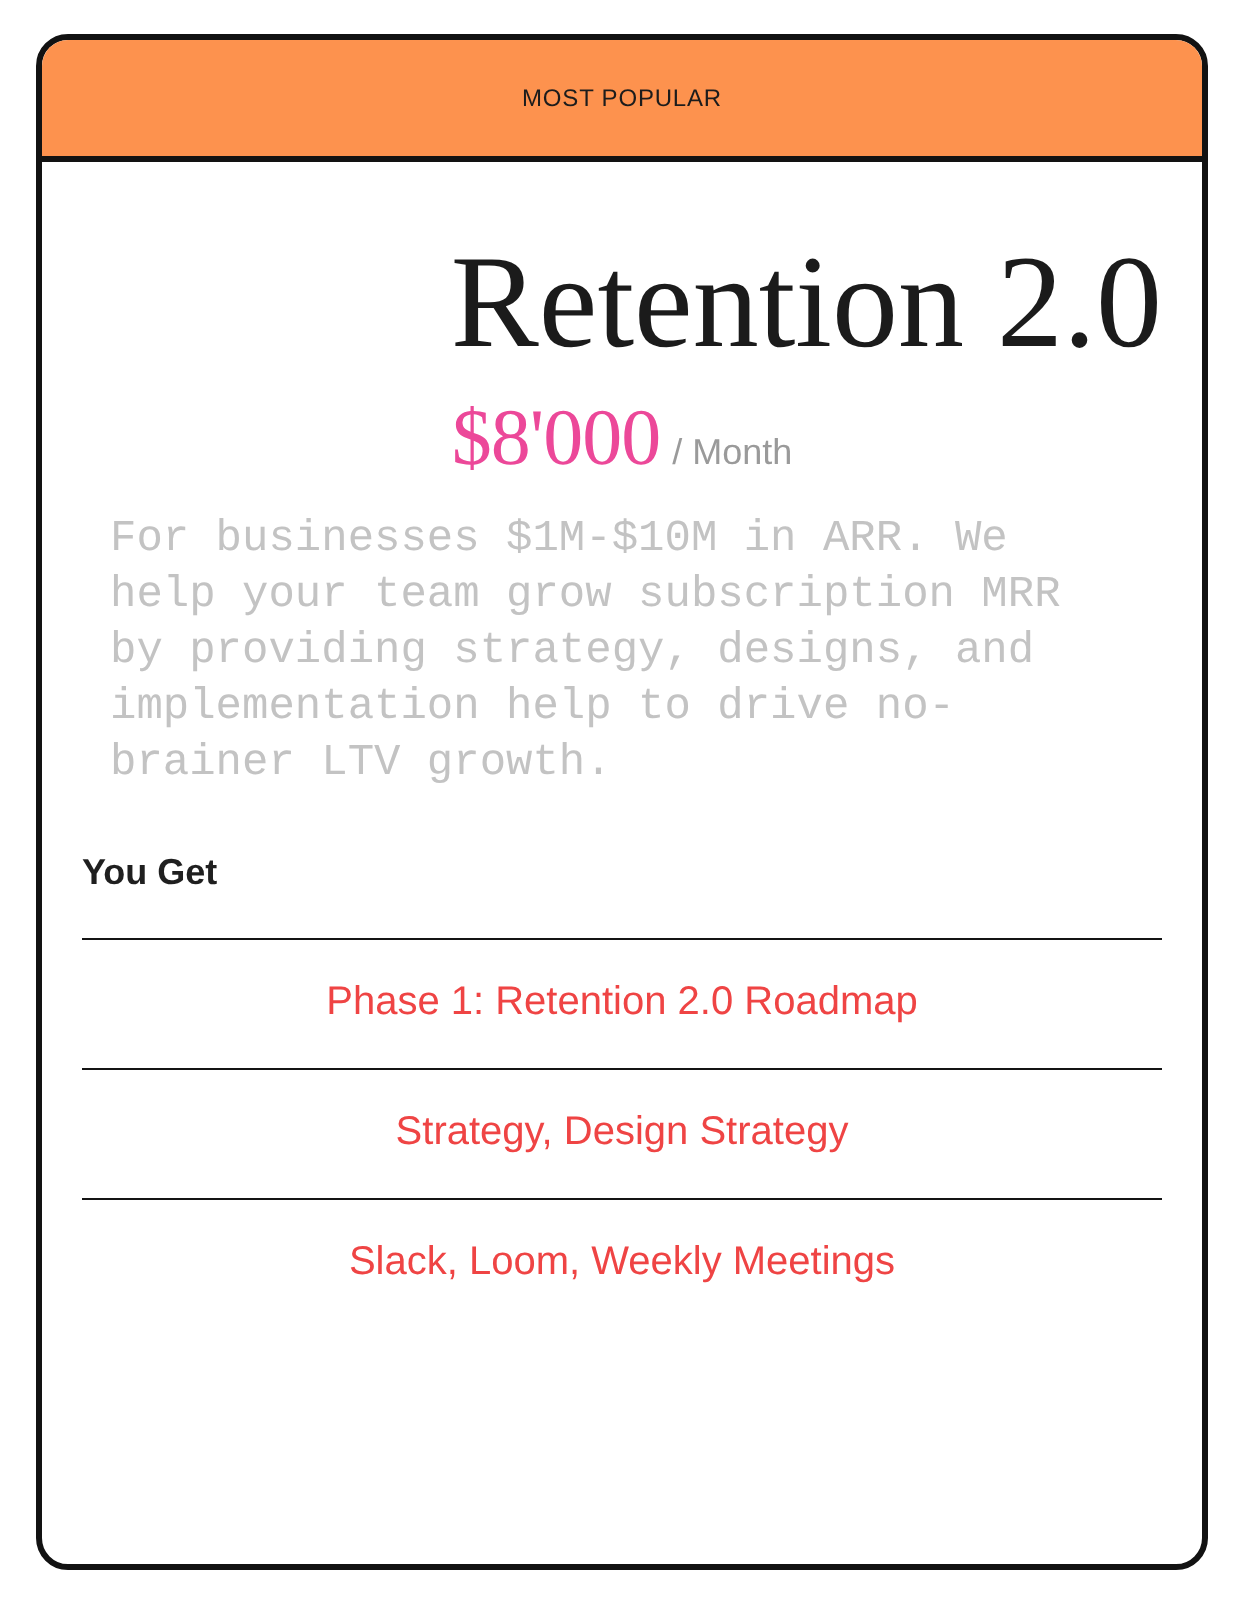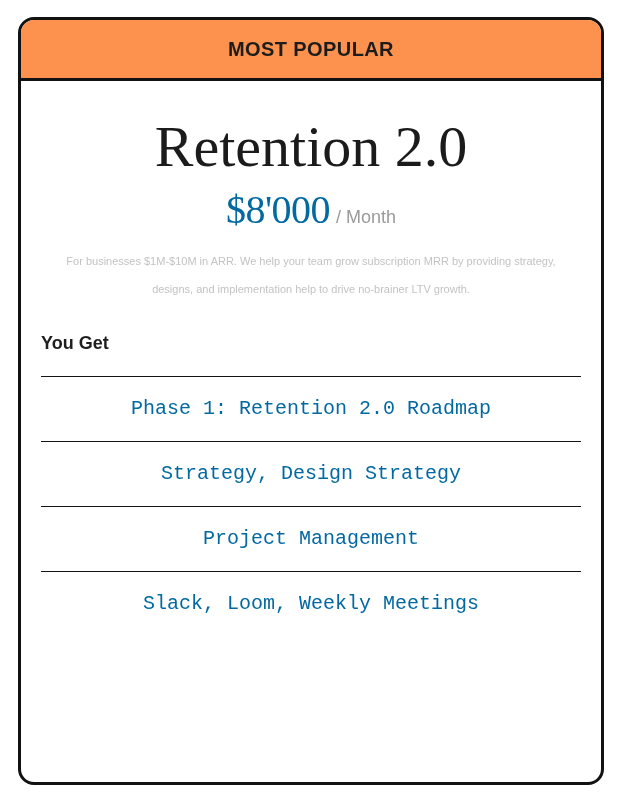--- a/index.html
+++ b/index.html
@@ -42,75 +42,75 @@
     height: 58px;
     background: #fd924e;
     border-bottom: 3px solid #121212;
     display: flex;
     align-items: center;
     justify-content: center;
   }
 
   .card-badge-label {
     font-family: "Liberation Sans", sans-serif;
-    font-size: 20px;
-    font-weight: bold;
+    font-size: 12px;
+    font-weight: normal;
     letter-spacing: 0.4px;
     color: #1c1c1c;
     text-transform: uppercase;
   }
 
   .card-body {
     flex: 1 1 auto;
     padding: 28px 20px 0 20px;
     box-sizing: border-box;
     display: flex;
     flex-direction: column;
   }
 
   .plan-title {
     font-family: "Liberation Serif", "DejaVu Serif", serif;
-    font-size: 58px;
+    font-size: 66px;
     font-weight: normal;
     color: #1b1b1b;
-    text-align: center;
+    text-align: right;
     line-height: 1.12;
     margin: 0;
     padding-top: 6px;
   }
 
   .price-row {
     margin-top: 6px;
     text-align: center;
     display: block;
     white-space: nowrap;
   }
 
   .price-amount {
     font-family: "Liberation Serif", "DejaVu Serif", serif;
     font-size: 40px;
     font-weight: normal;
-    color: #0369a1;
+    color: #ec4899;
     letter-spacing: -0.5px;
   }
 
   .price-period {
     font-family: "Liberation Sans", sans-serif;
     font-size: 18px;
     color: #9a9a9a;
     margin-left: 6px;
     margin-top: 27px;
   }
 
   .plan-description {
     margin: 14px auto 0 auto;
     width: 512px;
-    text-align: center;
-    font-family: Liberation Sans, sans-serif;
-    font-size: 11px;
+    text-align: left;
+    font-family: Liberation Mono, monospace;
+    font-size: 22px;
     line-height: 28px;
     color: #c3c3c3;
   }
 
   .you-get-heading {
     margin-top: 30px;
     text-align: left;
     font-family: "Liberation Sans", sans-serif;
     font-size: 18px;
     font-weight: bold;
@@ -123,23 +123,23 @@
     list-style: none;
   }
 
   .feature-item {
     border-top: 1.5px solid #141414;
     height: 64px;
     display: flex;
     align-items: center;
     justify-content: center;
     text-align: right;
-    font-family: Liberation Mono, monospace;
+    font-family: Liberation Sans, sans-serif;
     font-size: 20px;
-    color: #0369a1;
+    color: #ef4444;
   }
 </style>
 </head>
 <body>
 
 <div class="page">
 
   <div class="pricing-card">
 
     <div class="card-badge">
@@ -159,22 +159,19 @@
       <div class="you-get-heading">You Get</div>
 
       <ul class="feature-list">
         <li class="feature-item">
           <span>Phase 1: Retention 2.0 Roadmap</span>
         </li>
         <li class="feature-item">
           <span>Strategy, Design Strategy</span>
         </li>
         <li class="feature-item">
-          <span>Project Management</span>
-        </li>
-        <li class="feature-item">
           <span>Slack, Loom, Weekly Meetings</span>
         </li>
       </ul>
 
     </div>
   </div>
 </div>
 
 </body></html>

